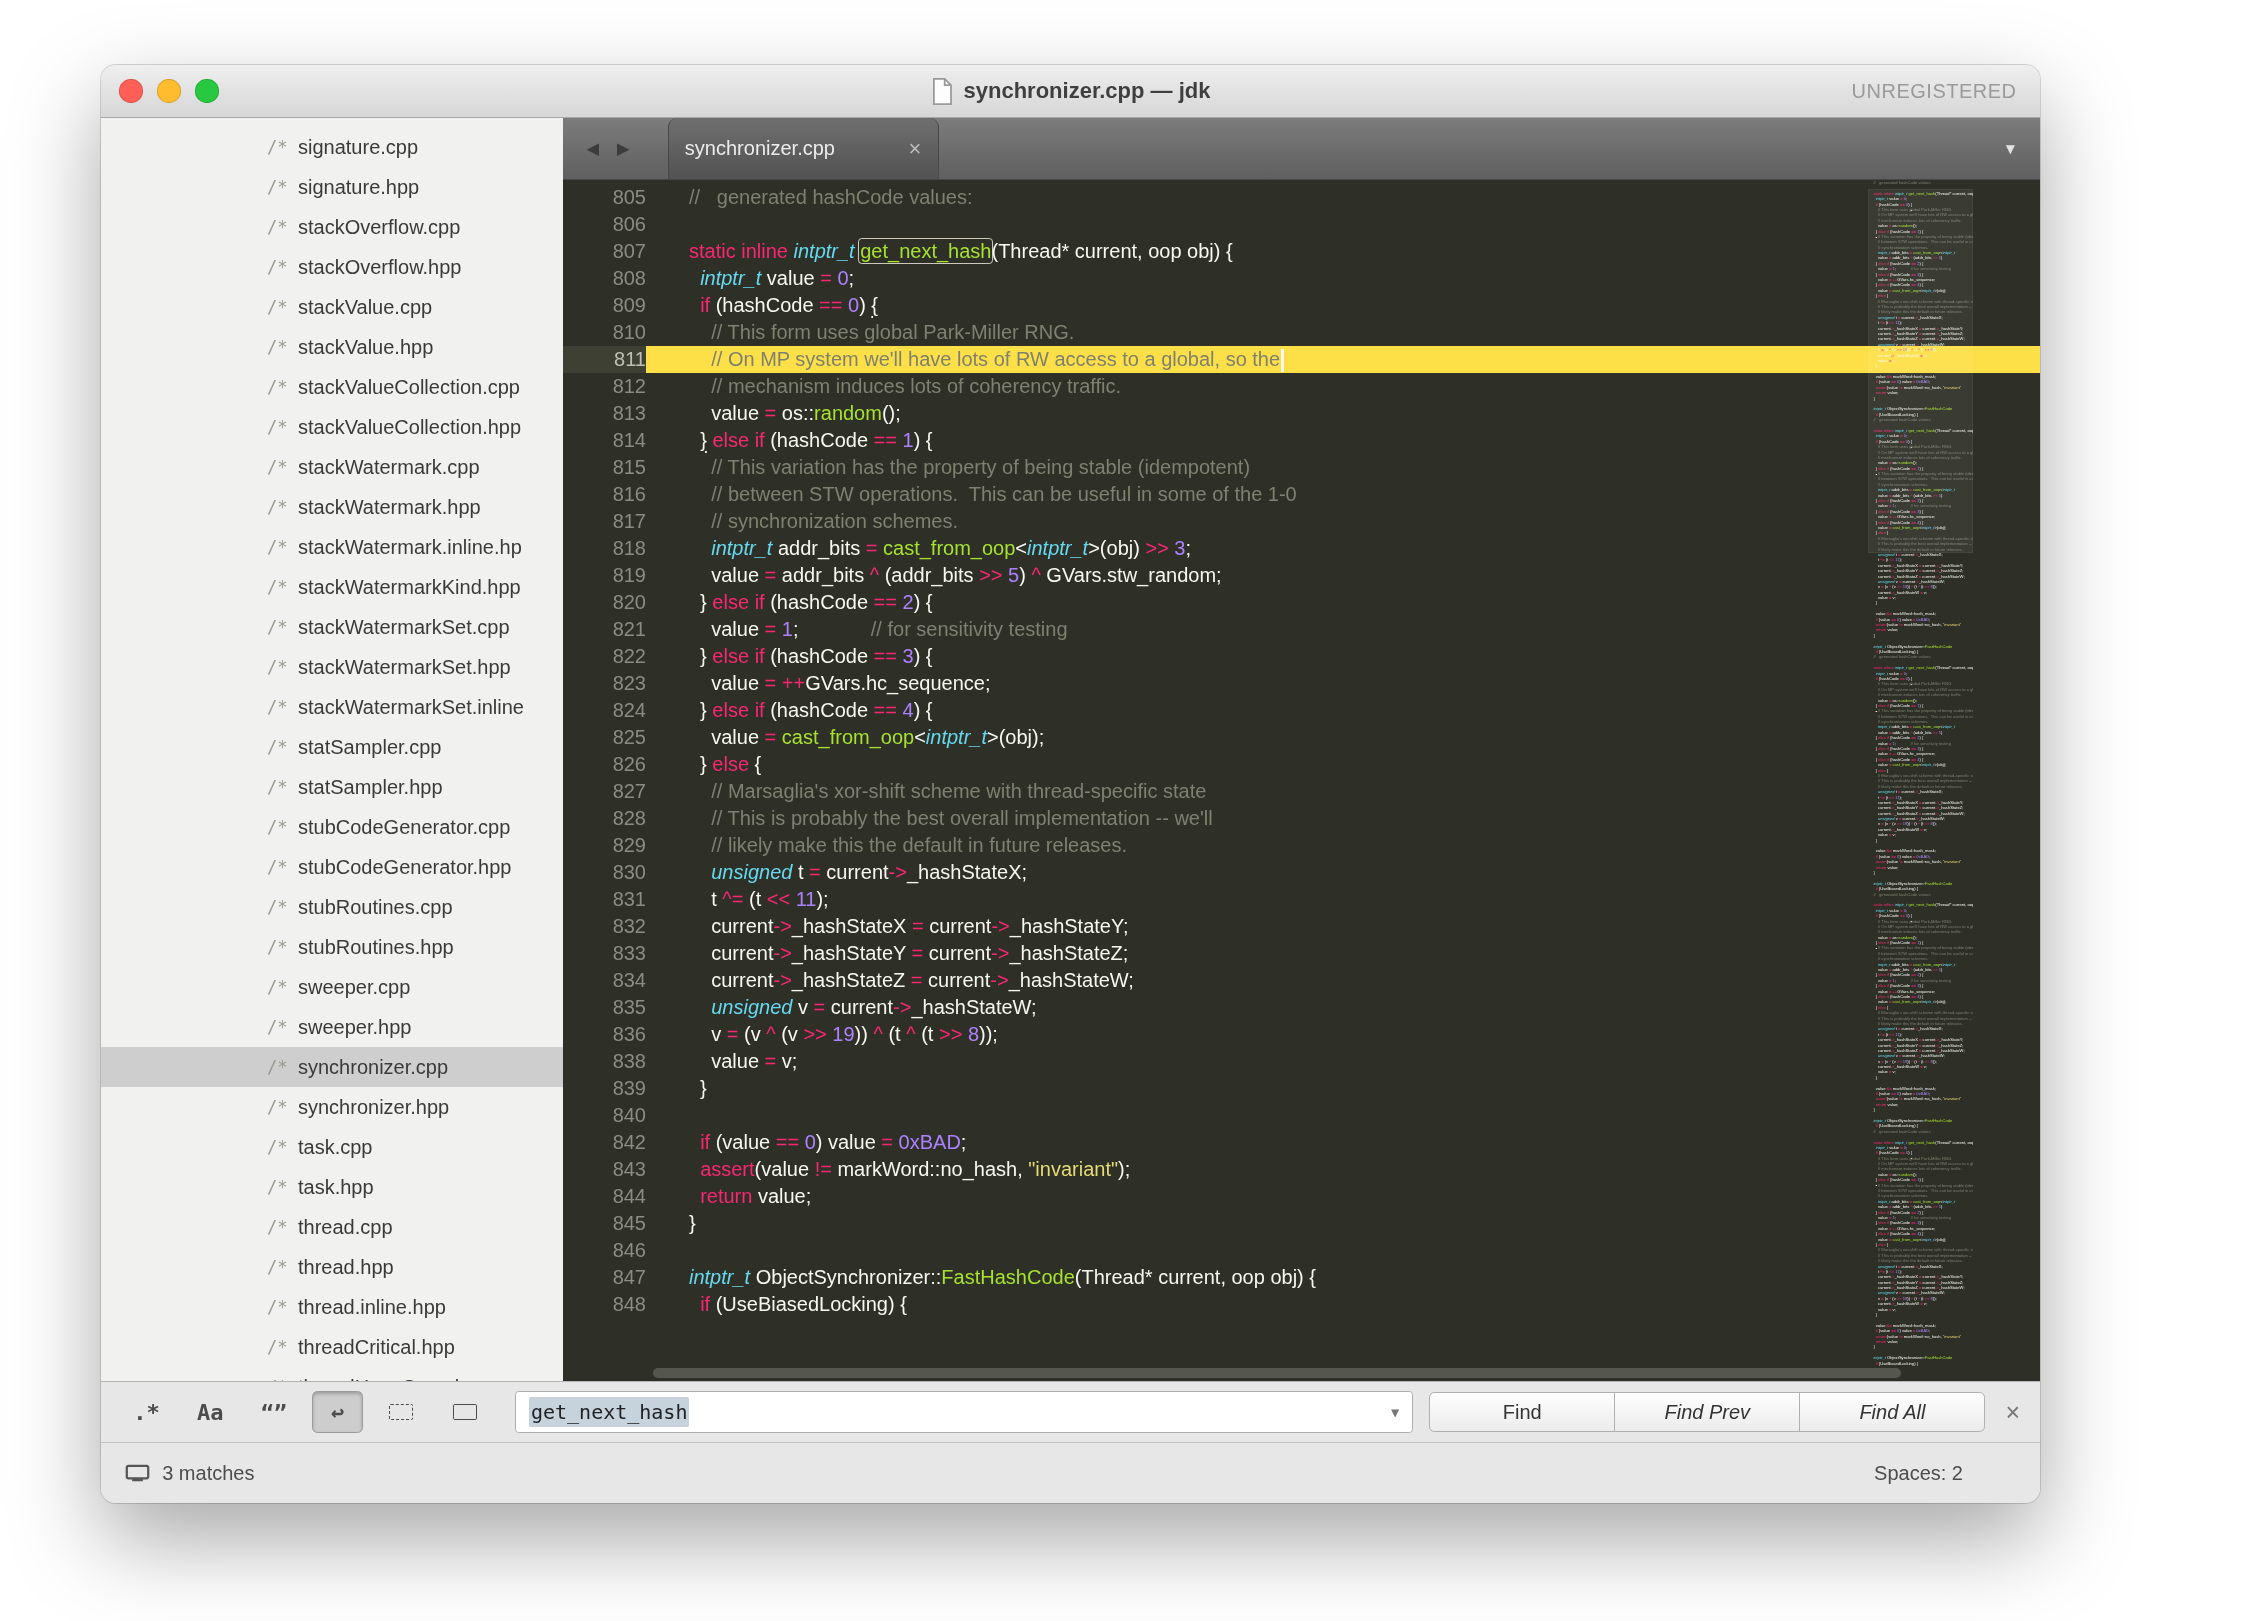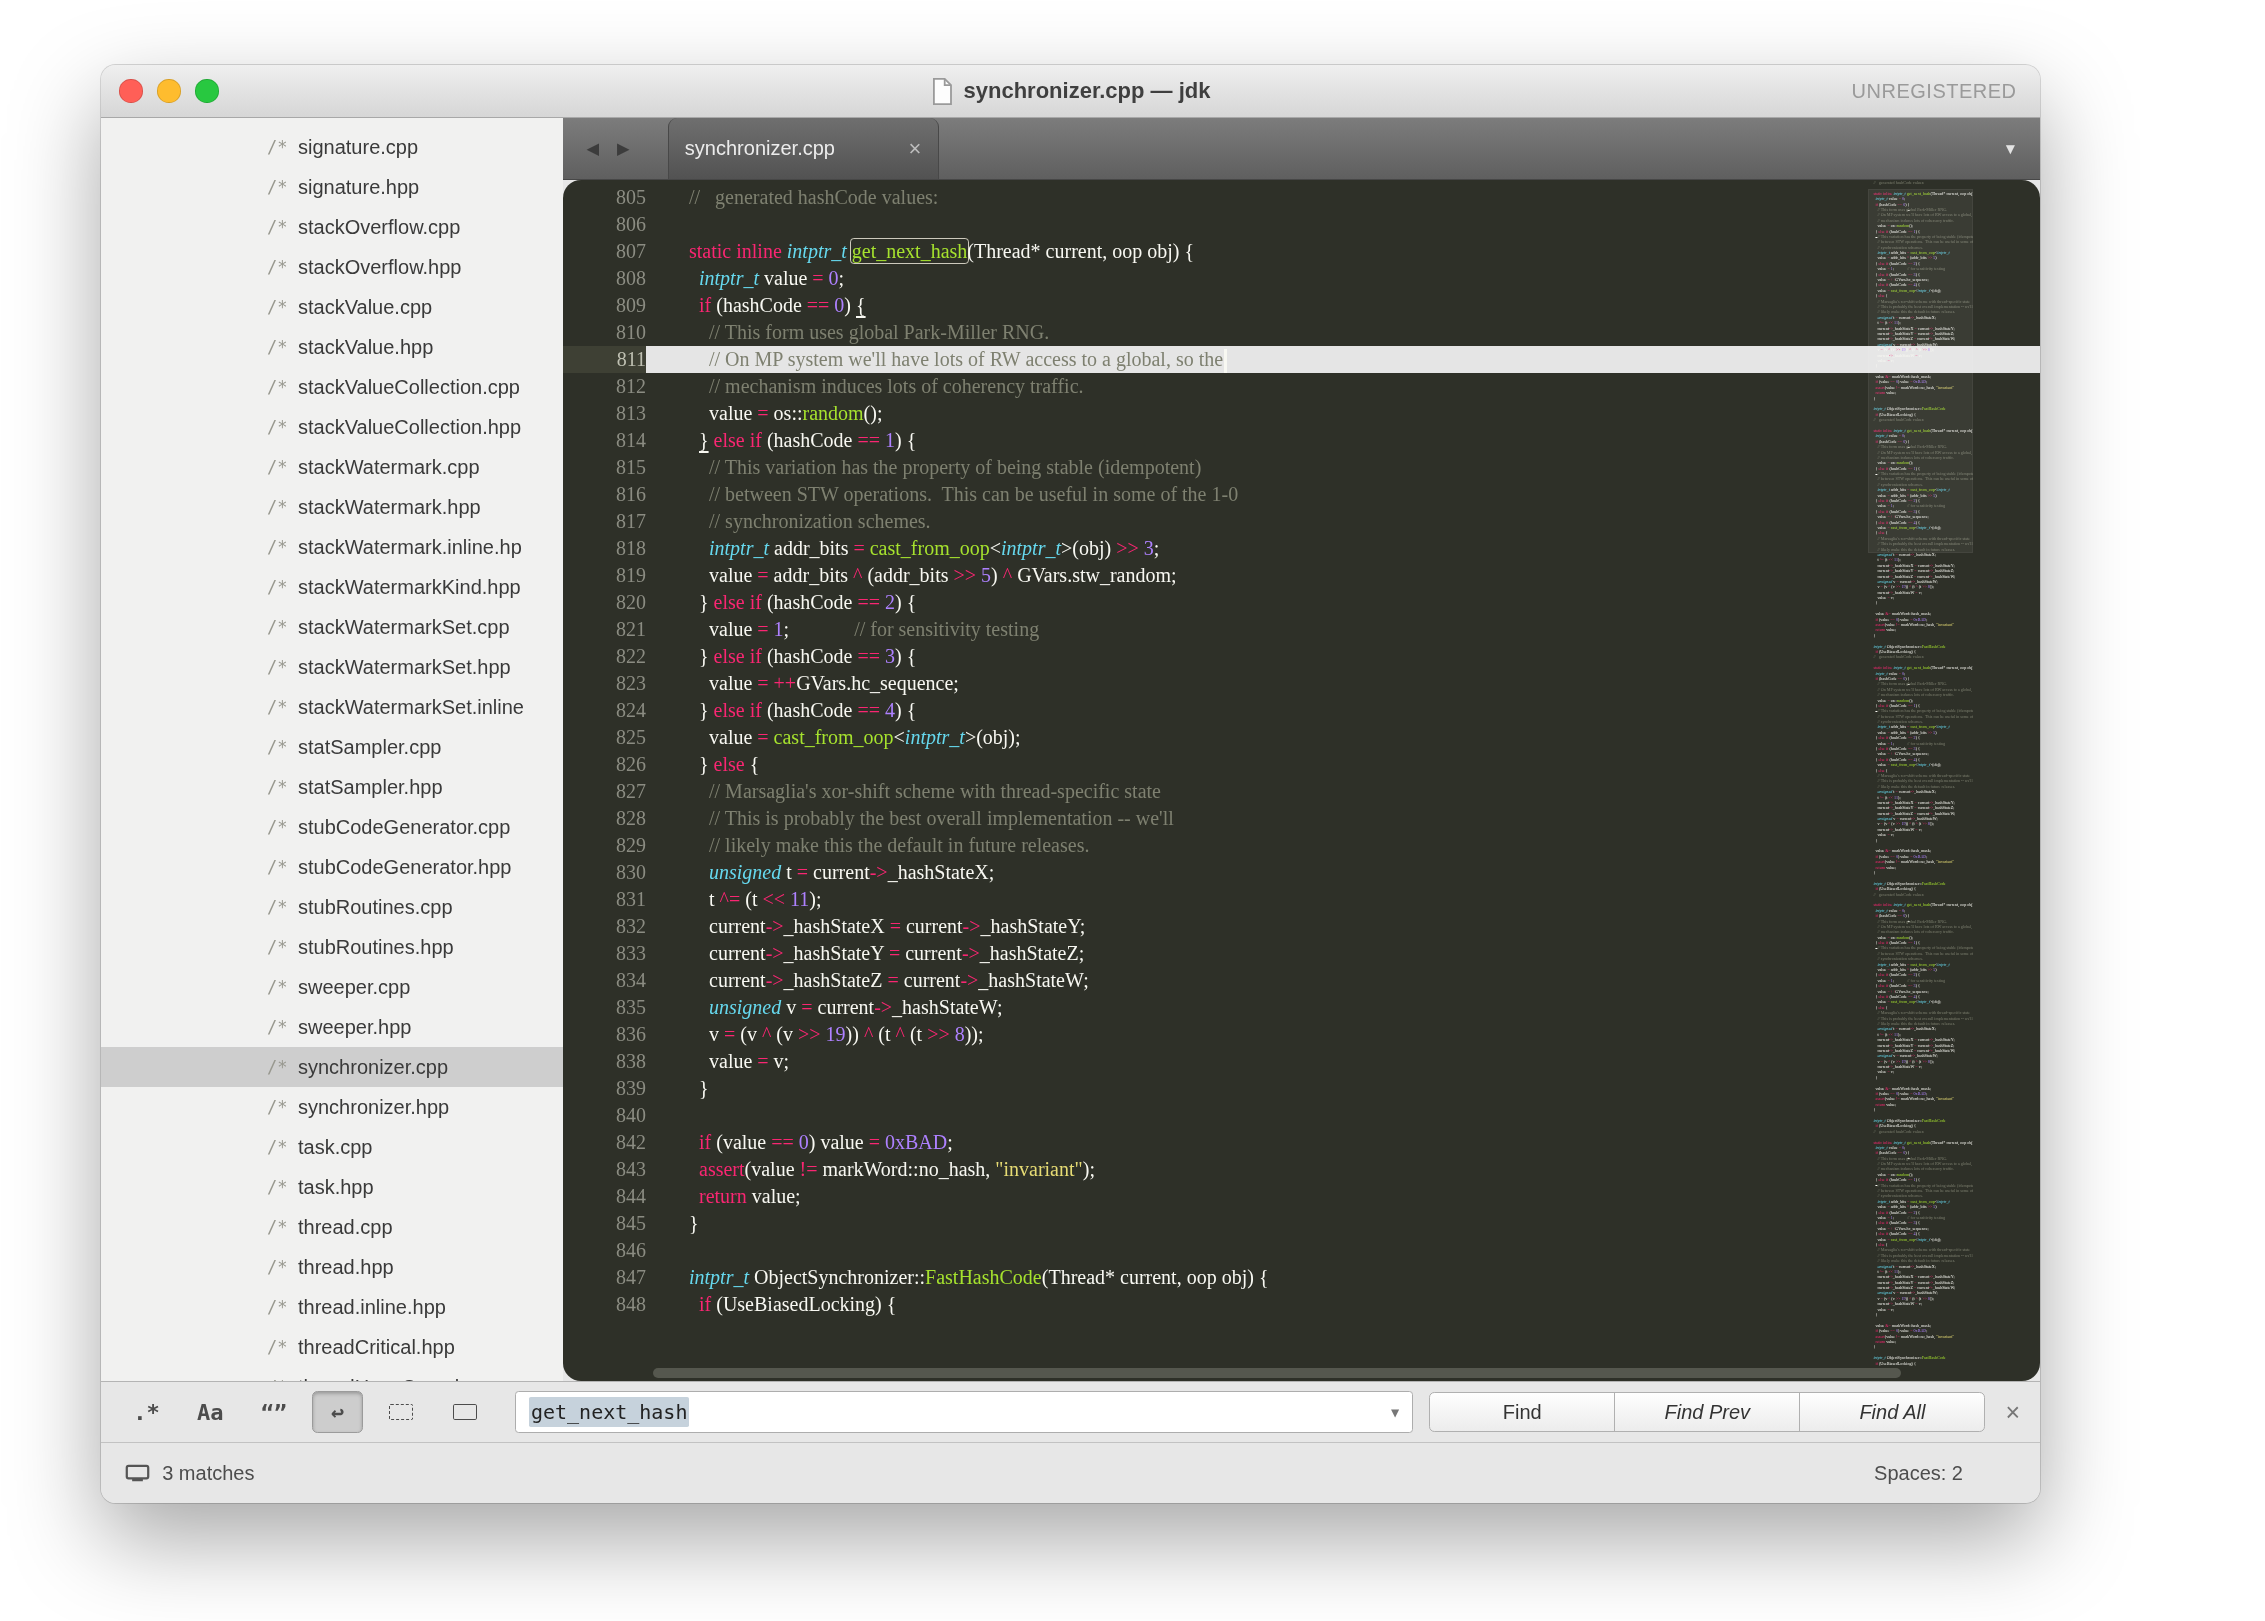--- a/index.html
+++ b/index.html
@@ -33,24 +33,24 @@
   .nav{font-size:16.3px;color:#3c3c3c;}
   .nav.back{margin-left:23.5px;} .nav.fwd{margin-left:18px;}
   .tab{margin-left:38px;height:100%;width:271px;display:flex;align-items:center;
        background:linear-gradient(#6f6f6f,#525252);border-left:0.9px solid #484848;
        border-right:0.9px solid #484848;border-radius:9px 9px 0 0;padding:0 16.3px;box-sizing:border-box;}
   .tab-label{flex:1;color:#ececec;font-size:20px;}
   .tab-close{color:#bdbdbd;font-size:22px;margin-left:9px;}
   .overflow{position:absolute;right:22px;color:#e3e3e3;font-size:15.4px;}
   
   .code-area{flex:1;background:#2e3028;position:relative;overflow:hidden;
-             font-family:Liberation Serif, serif;font-size:20px;border-radius:18px;}
+             font-family:Liberation Sans, sans-serif;font-size:20px;}
   .code-lines{padding-top:3.6px;}
   .code-row{display:flex;height:27px;line-height:27px;white-space:pre;}
-  .code-row.cur{background:#e5e5e5;align-items:center;}
+  .code-row.cur{background:#fde047;align-items:center;}
   .ln{width:83px;flex:none;text-align:right;color:#8b8c82;}
   .cur .ln{background:#3e4034;color:#bfc0b2;}
   .lt{padding-left:43px;}
   .caret{display:inline-block;width:2.7px;height:23.5px;background:#f8f8f2;vertical-align:middle;margin-left:0.9px;}
   .tk-pl{color:#f8f8f2}.tk-kw{color:#f92672}.tk-op{color:#f92672}
   .tk-ty{color:#66d9ef;font-style:italic}.tk-fn{color:#a6e22e}
   .tk-fh{color:#a6e22e;outline:1.8px solid rgba(245,240,225,.8);outline-offset:1.8px;border-radius:1.8px;}
   .tk-nu{color:#ae81ff}.tk-st{color:#e6db74}.tk-co{color:#7e8070}
   .tk-ul{color:#f8f8f2;text-decoration:underline;text-underline-offset:3.6px;}
   .minimap{position:absolute;top:0;right:67px;width:105px;height:1194px;overflow:hidden;}

